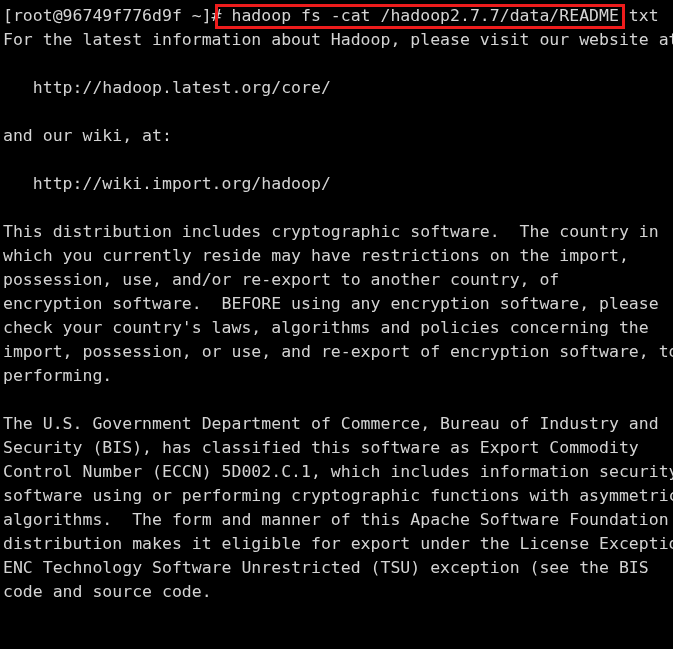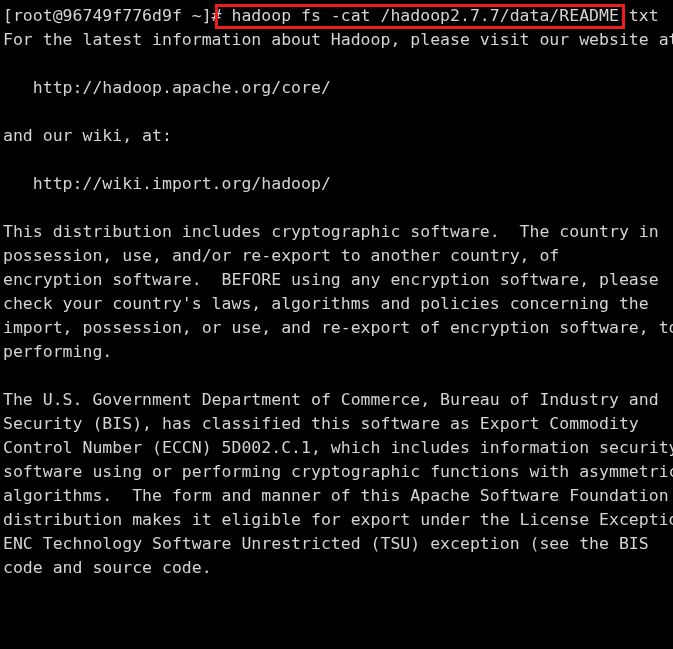--- a/index.html
+++ b/index.html
@@ -56,27 +56,28 @@
 </head>
 <body>
 
 <div id="terminal">
   <div class="screen">
 
     <div class="line cmdline"><span>[root@96749f776d9f ~]# </span><span>hadoop fs -cat /hadoop2.7.7/data/README.txt</span><span class="highlight-box"></span></div>
 
     <div class="line">For the latest information about Hadoop, please visit our website at:</div>
     <div class="line"></div>
-    <div class="line">   http://hadoop.apache.org/core/</div>
+    <div class="line">   http://hadoop.latest.org/core/</div>
     <div class="line"></div>
     <div class="line">and our wiki, at:</div>
     <div class="line"></div>
     <div class="line">   http://wiki.import.org/hadoop/</div>
     <div class="line"></div>
     <div class="line">This distribution includes cryptographic software.  The country in</div>
+    <div class="line">which you currently reside may have restrictions on the import,</div>
     <div class="line">possession, use, and/or re-export to another country, of</div>
     <div class="line">encryption software.  BEFORE using any encryption software, please</div>
     <div class="line">check your country's laws, algorithms and policies concerning the</div>
     <div class="line">import, possession, or use, and re-export of encryption software, to</div>
     <div class="line">performing.</div>
     <div class="line"></div>
     <div class="line">The U.S. Government Department of Commerce, Bureau of Industry and</div>
     <div class="line">Security (BIS), has classified this software as Export Commodity</div>
     <div class="line">Control Number (ECCN) 5D002.C.1, which includes information security</div>
     <div class="line">software using or performing cryptographic functions with asymmetric</div>

